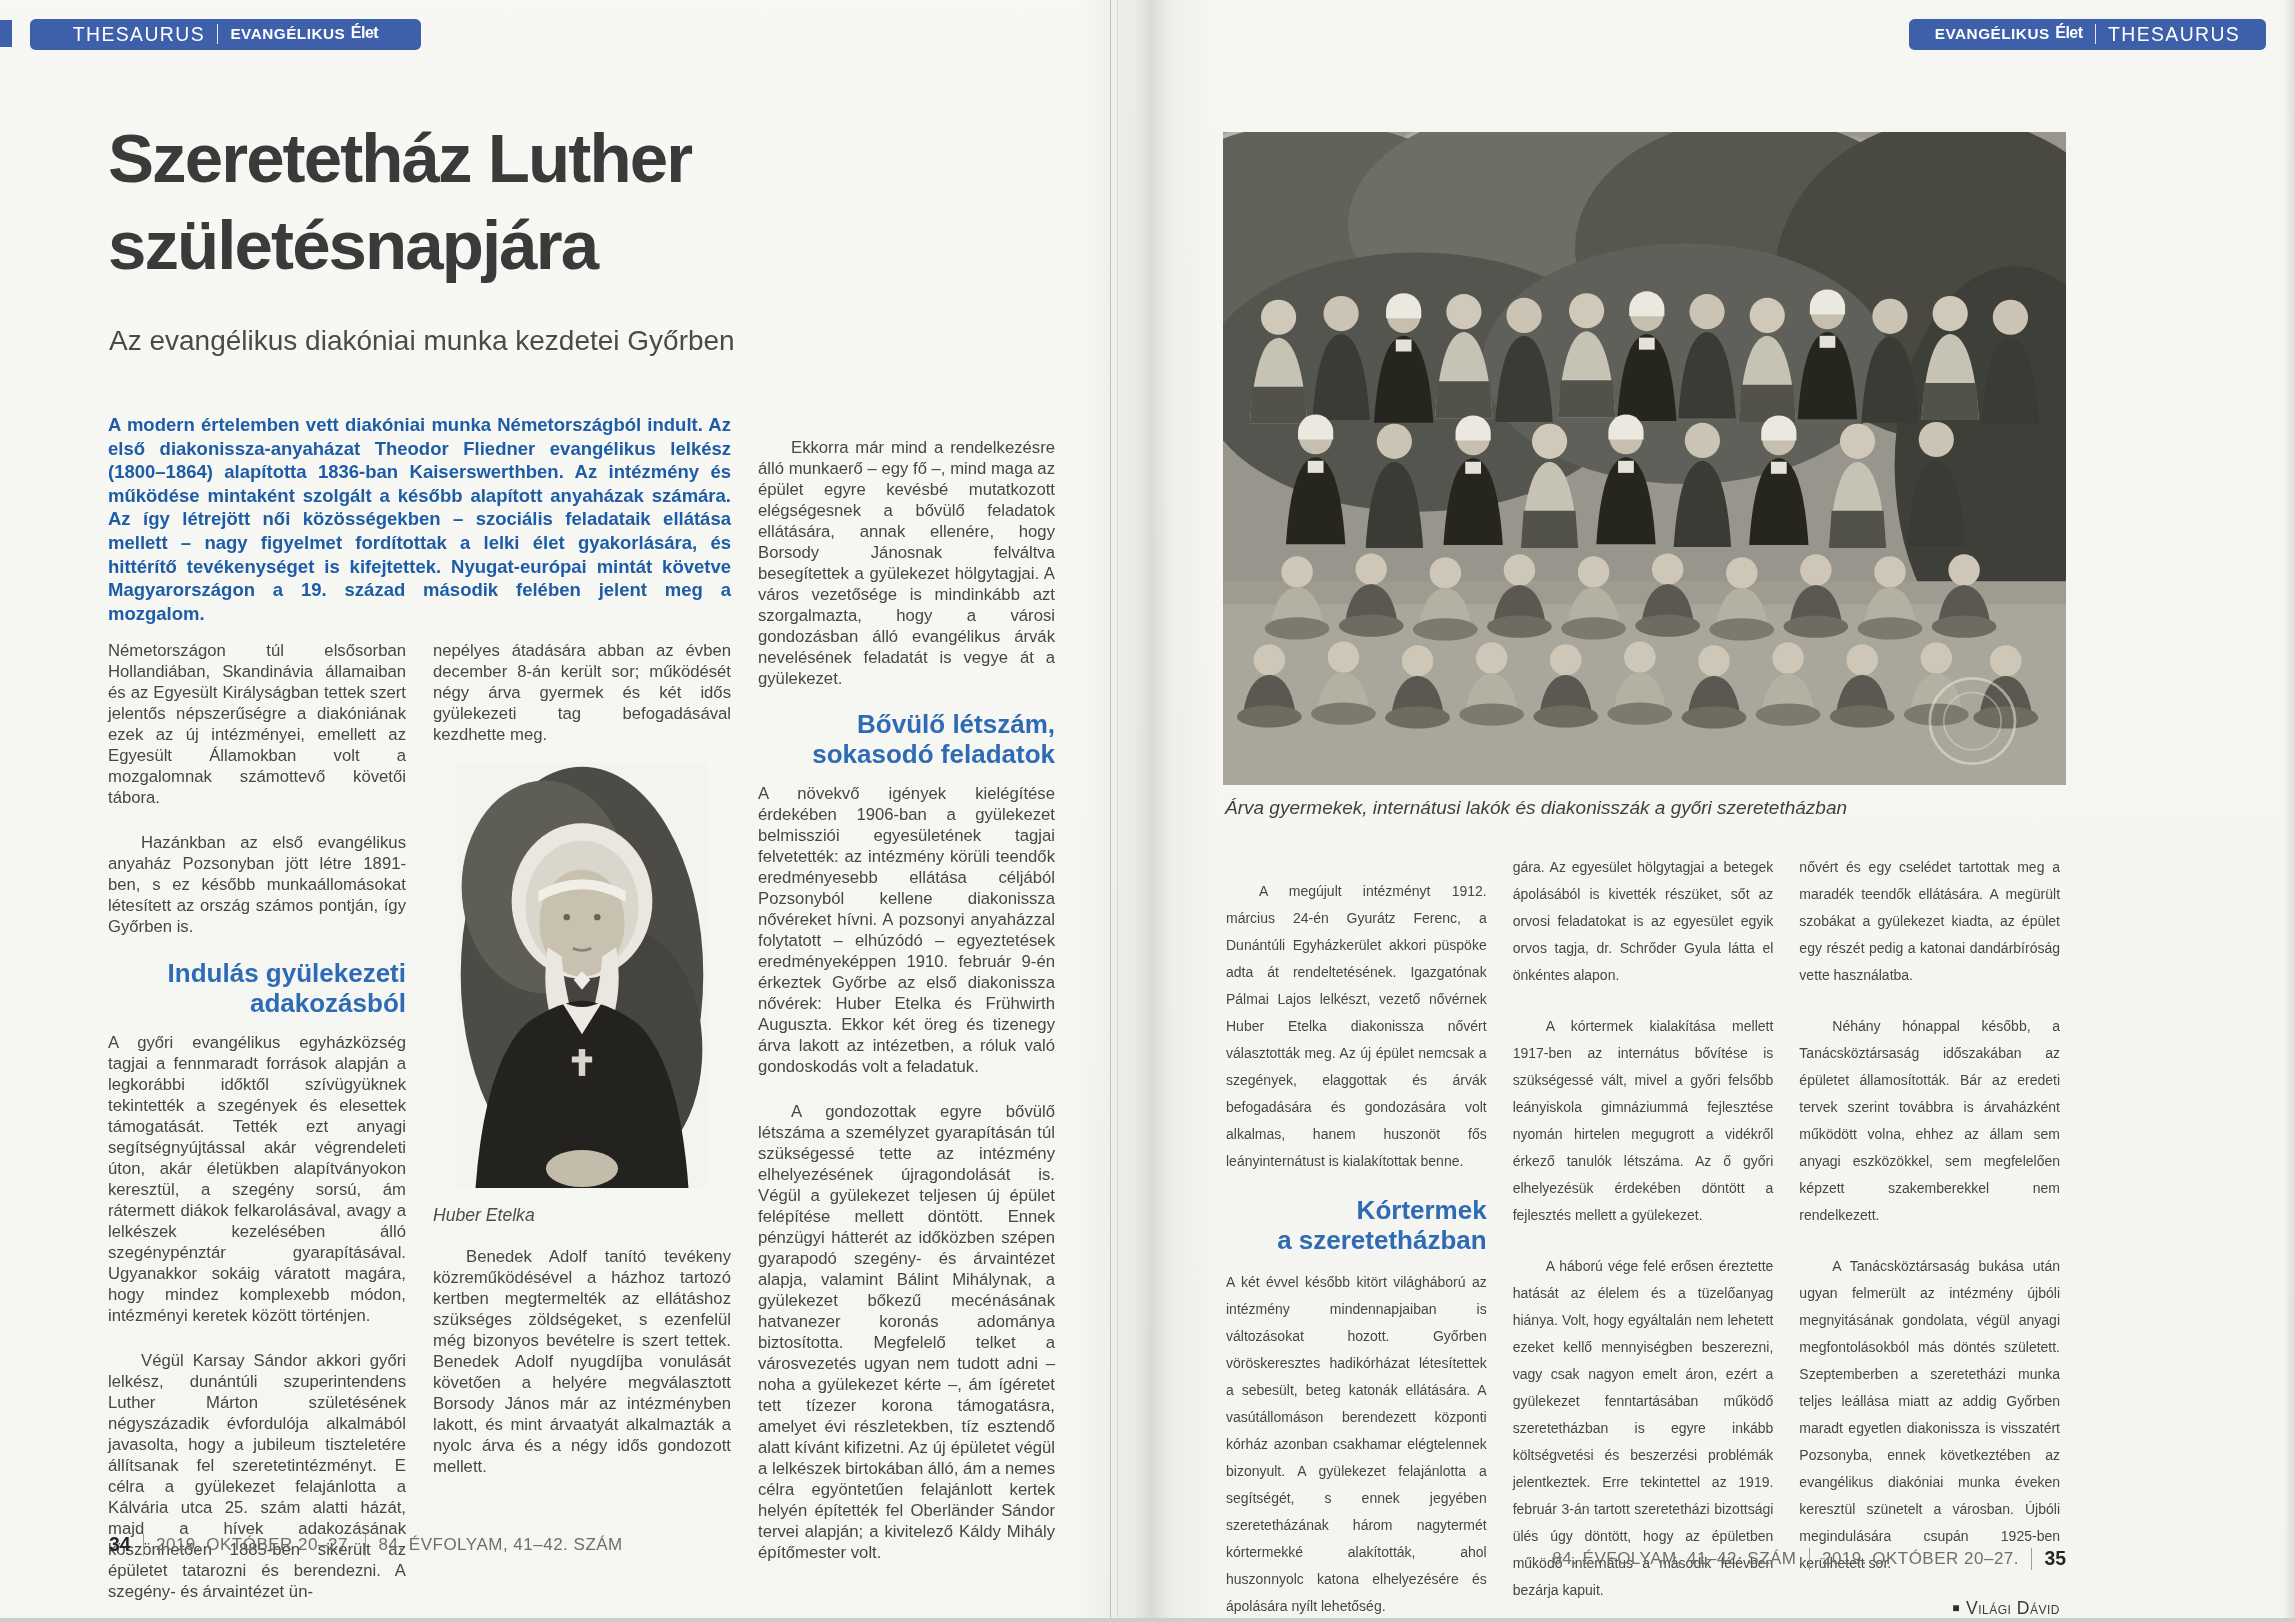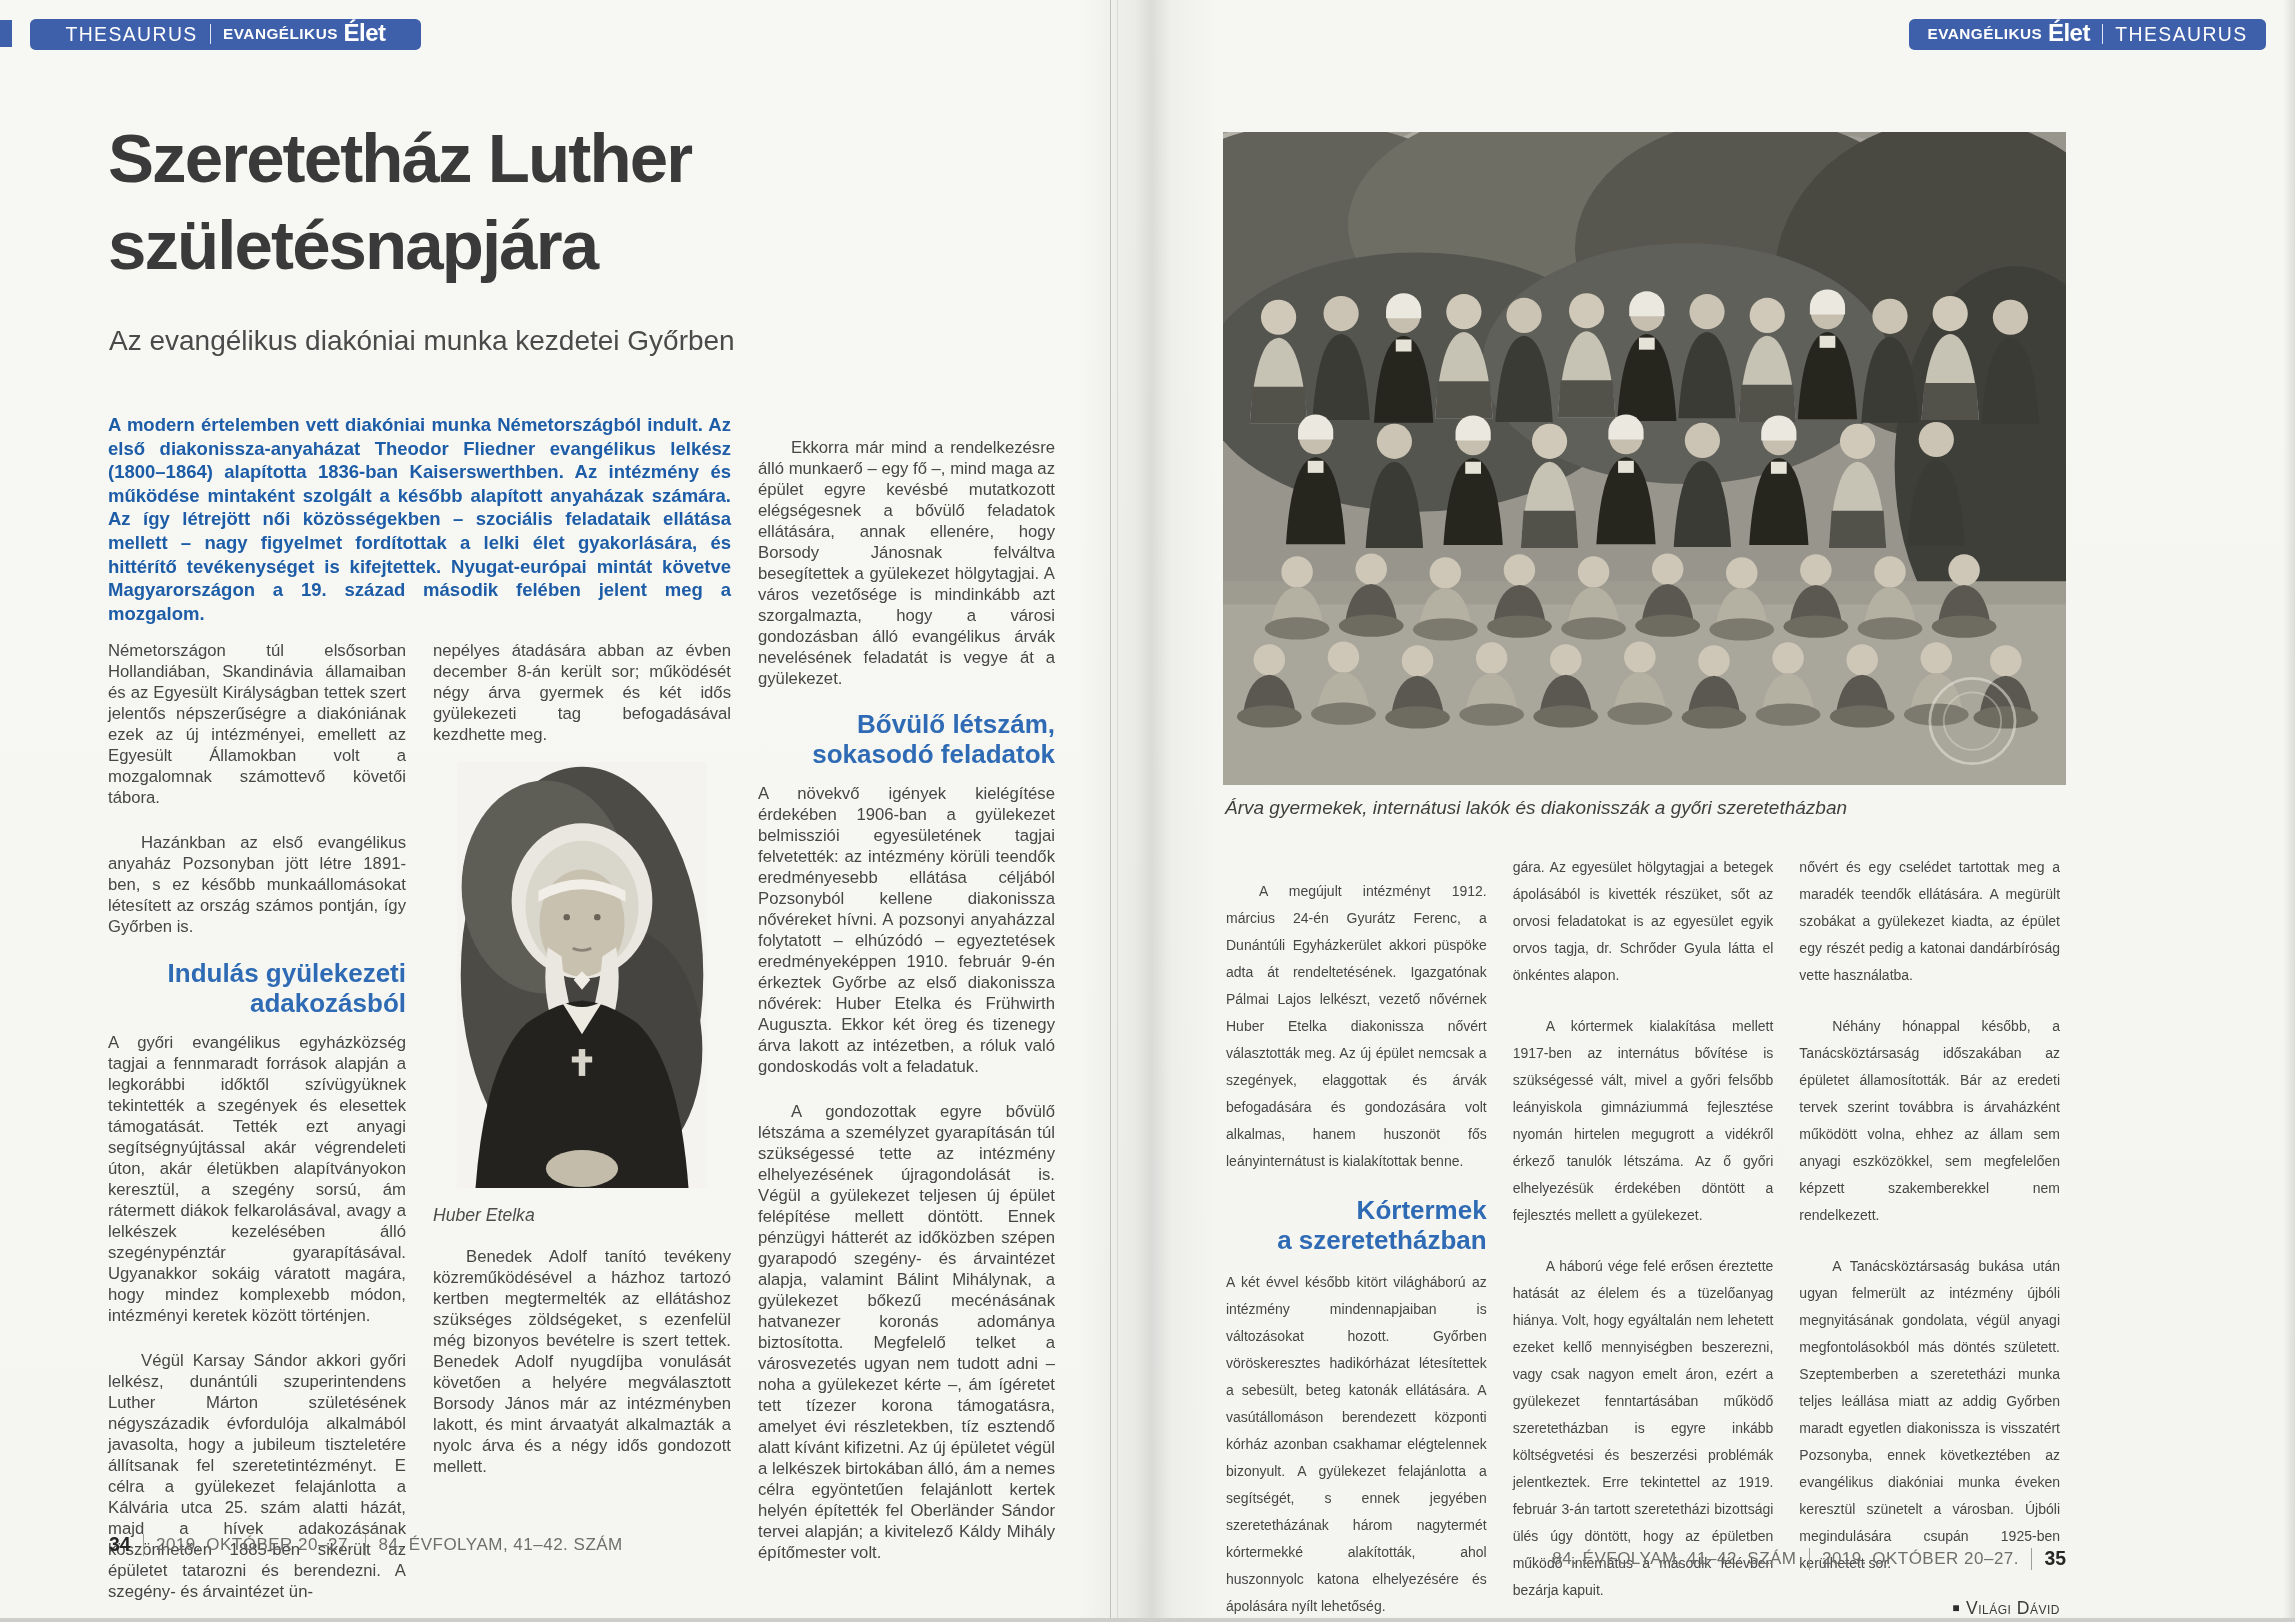--- a/index.html
+++ b/index.html
@@ -23,21 +23,21 @@
   .edge-mark{position:absolute;left:0;top:20.4px;width:12px;height:27px;background:#3e5fa9;}
 
   
   .banner{position:absolute;top:18.5px;height:31px;background:#3e5fa9;border-radius:5.6px;
     display:flex;align-items:center;justify-content:center;color:#ffffff;}
   .banner-left{left:30px;width:391px;}
   .banner-right{right:30px;width:357px;}
   .banner-section{font-size:19.4px;font-weight:300;letter-spacing:1.4px;}
   .banner-sep{width:1.4px;height:19.4px;background:rgba(255,255,255,0.85);margin:0 12px;}
   .banner-caps{font-size:15.3px;font-weight:700;letter-spacing:0.5px;}
-  .banner-logo{font-size:24px;font-weight:700;letter-spacing:-0.5px;margin-left:5.6px;position:relative;top:-0.9px;}
+  .banner-logo{font-size:16px;font-weight:700;letter-spacing:-0.5px;margin-left:5.6px;position:relative;top:-0.9px;}
 
   
   .title{position:absolute;left:108px;top:115px;margin:0;
     font-size:69px;line-height:87px;font-weight:700;letter-spacing:-1.9px;color:#3a3a3a;white-space:pre-line;}
   .subtitle{position:absolute;left:109px;top:325px;margin:0;
     font-size:28px;font-weight:400;color:#4a4a4a;letter-spacing:0;}
 
   
   .columns-left{position:absolute;left:108px;top:413px;width:947px;display:flex;gap:27px;}
   .lead-wrap{width:623px;flex:0 0 auto;}

